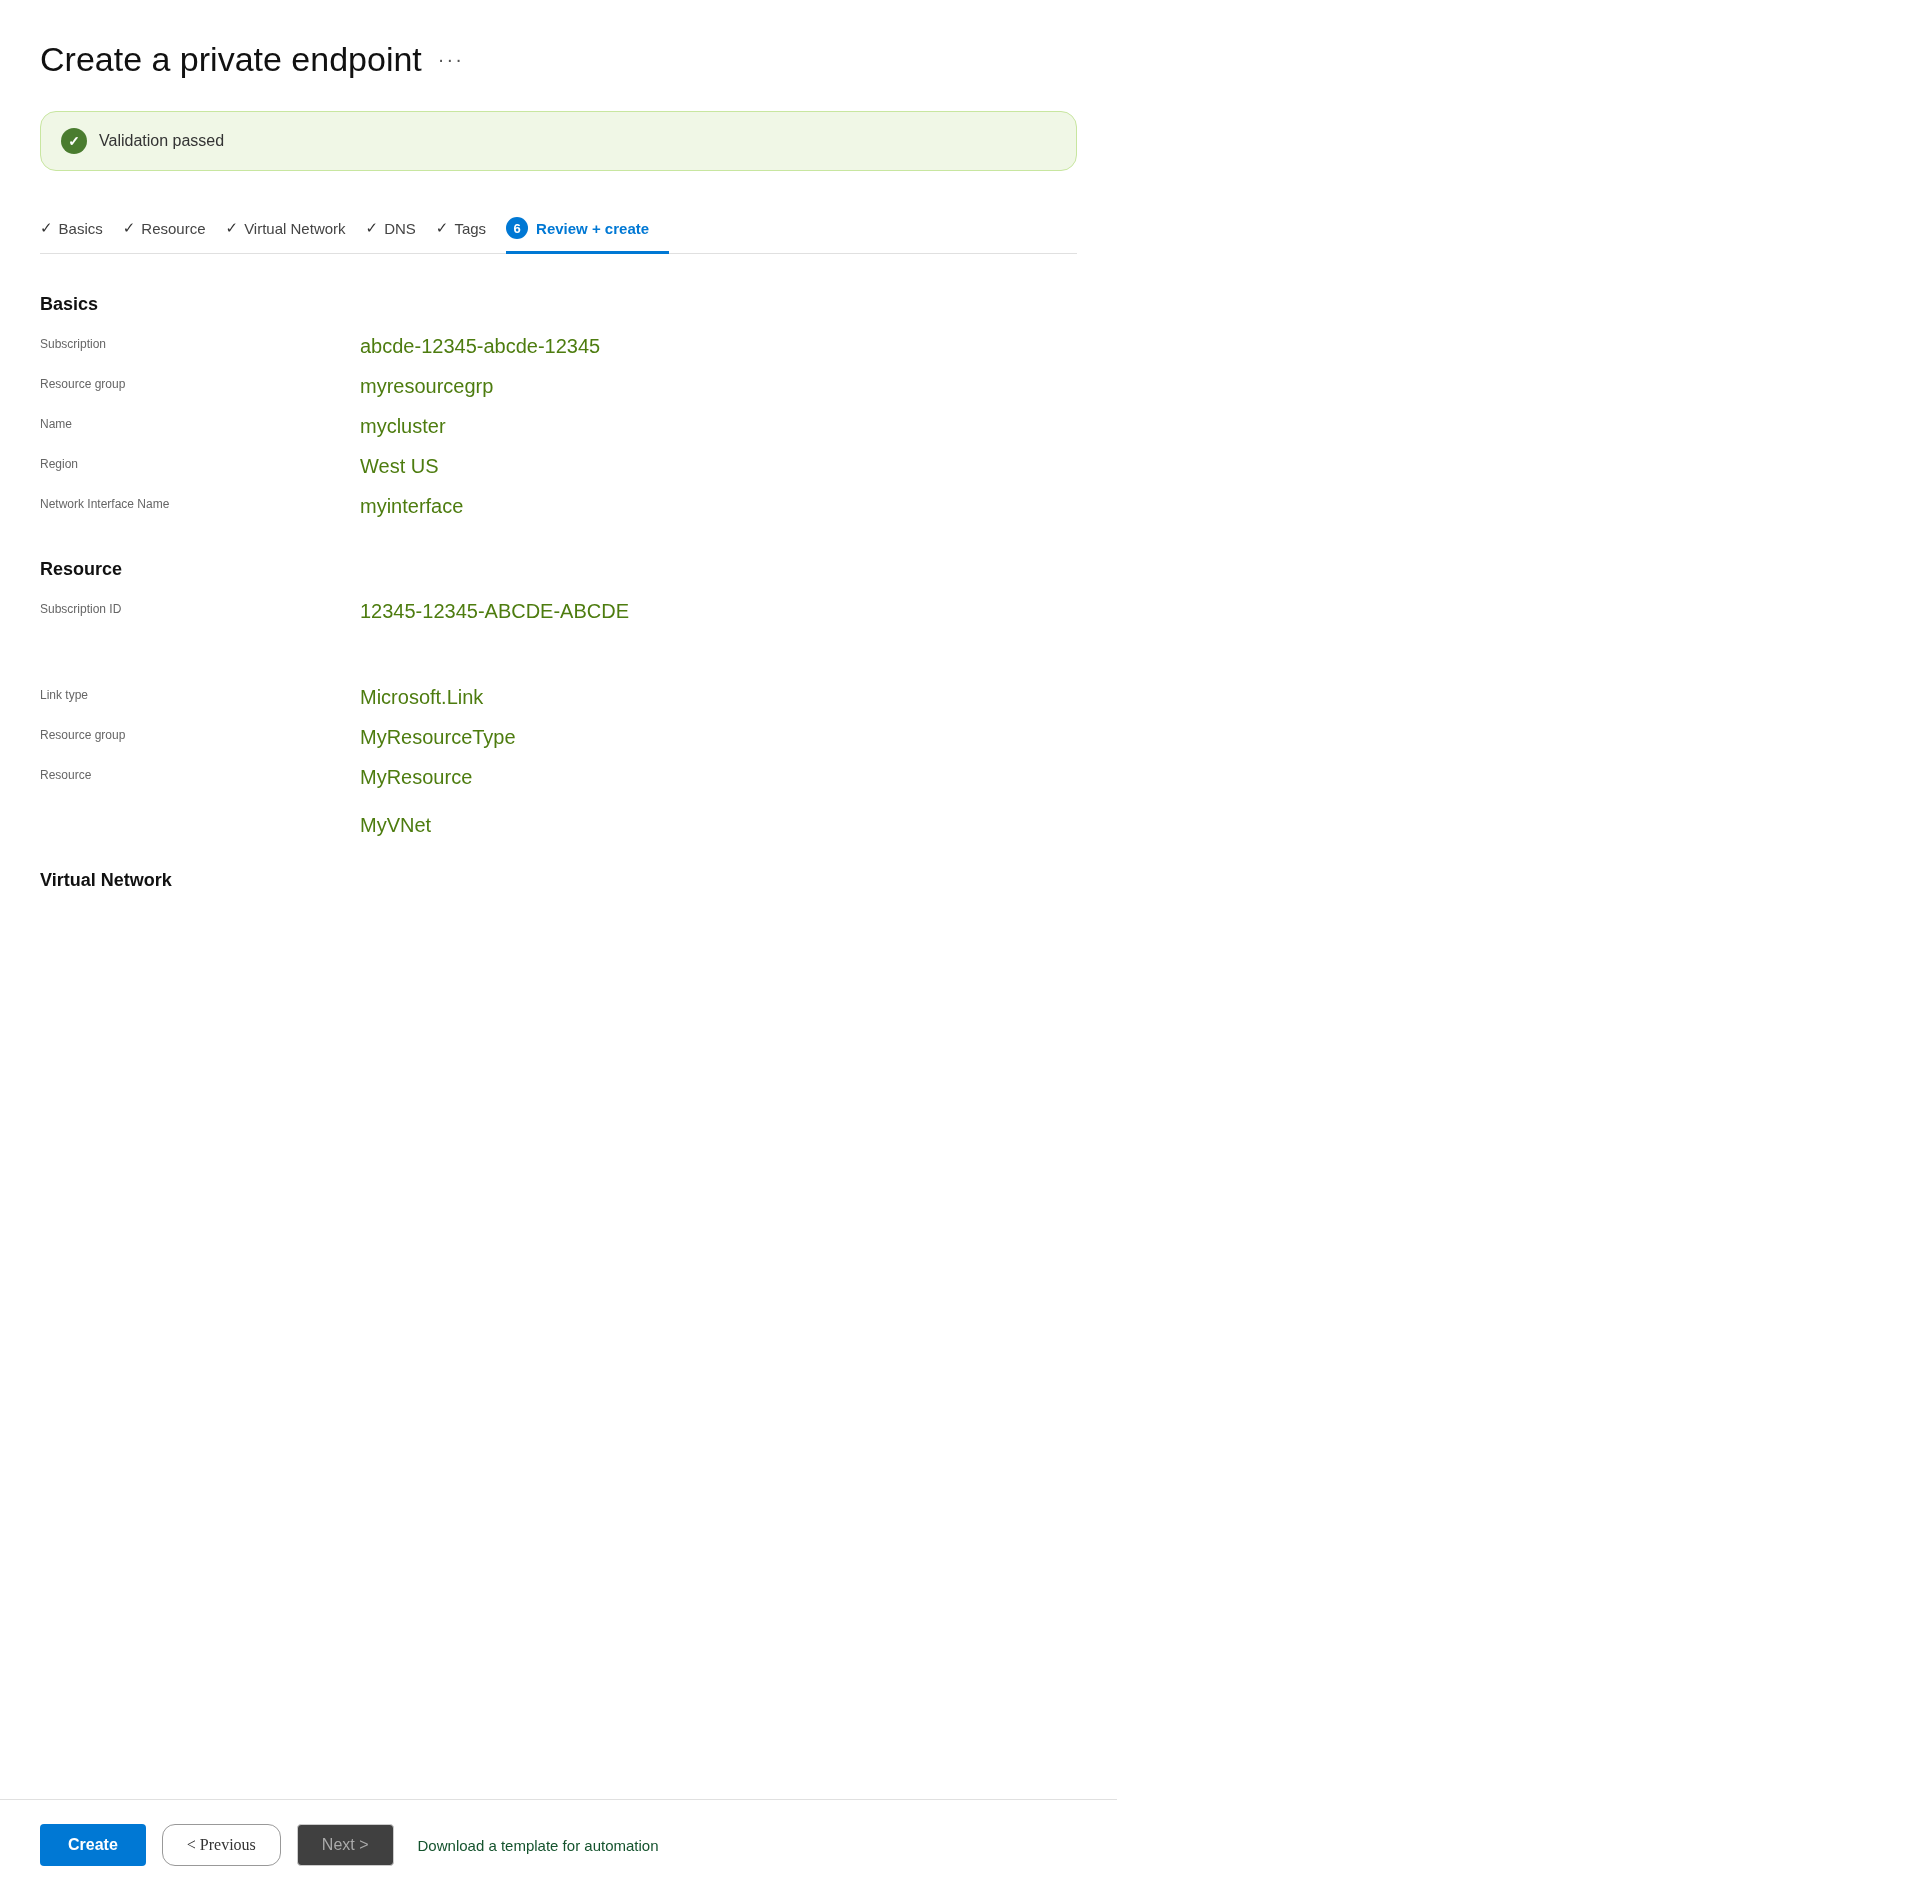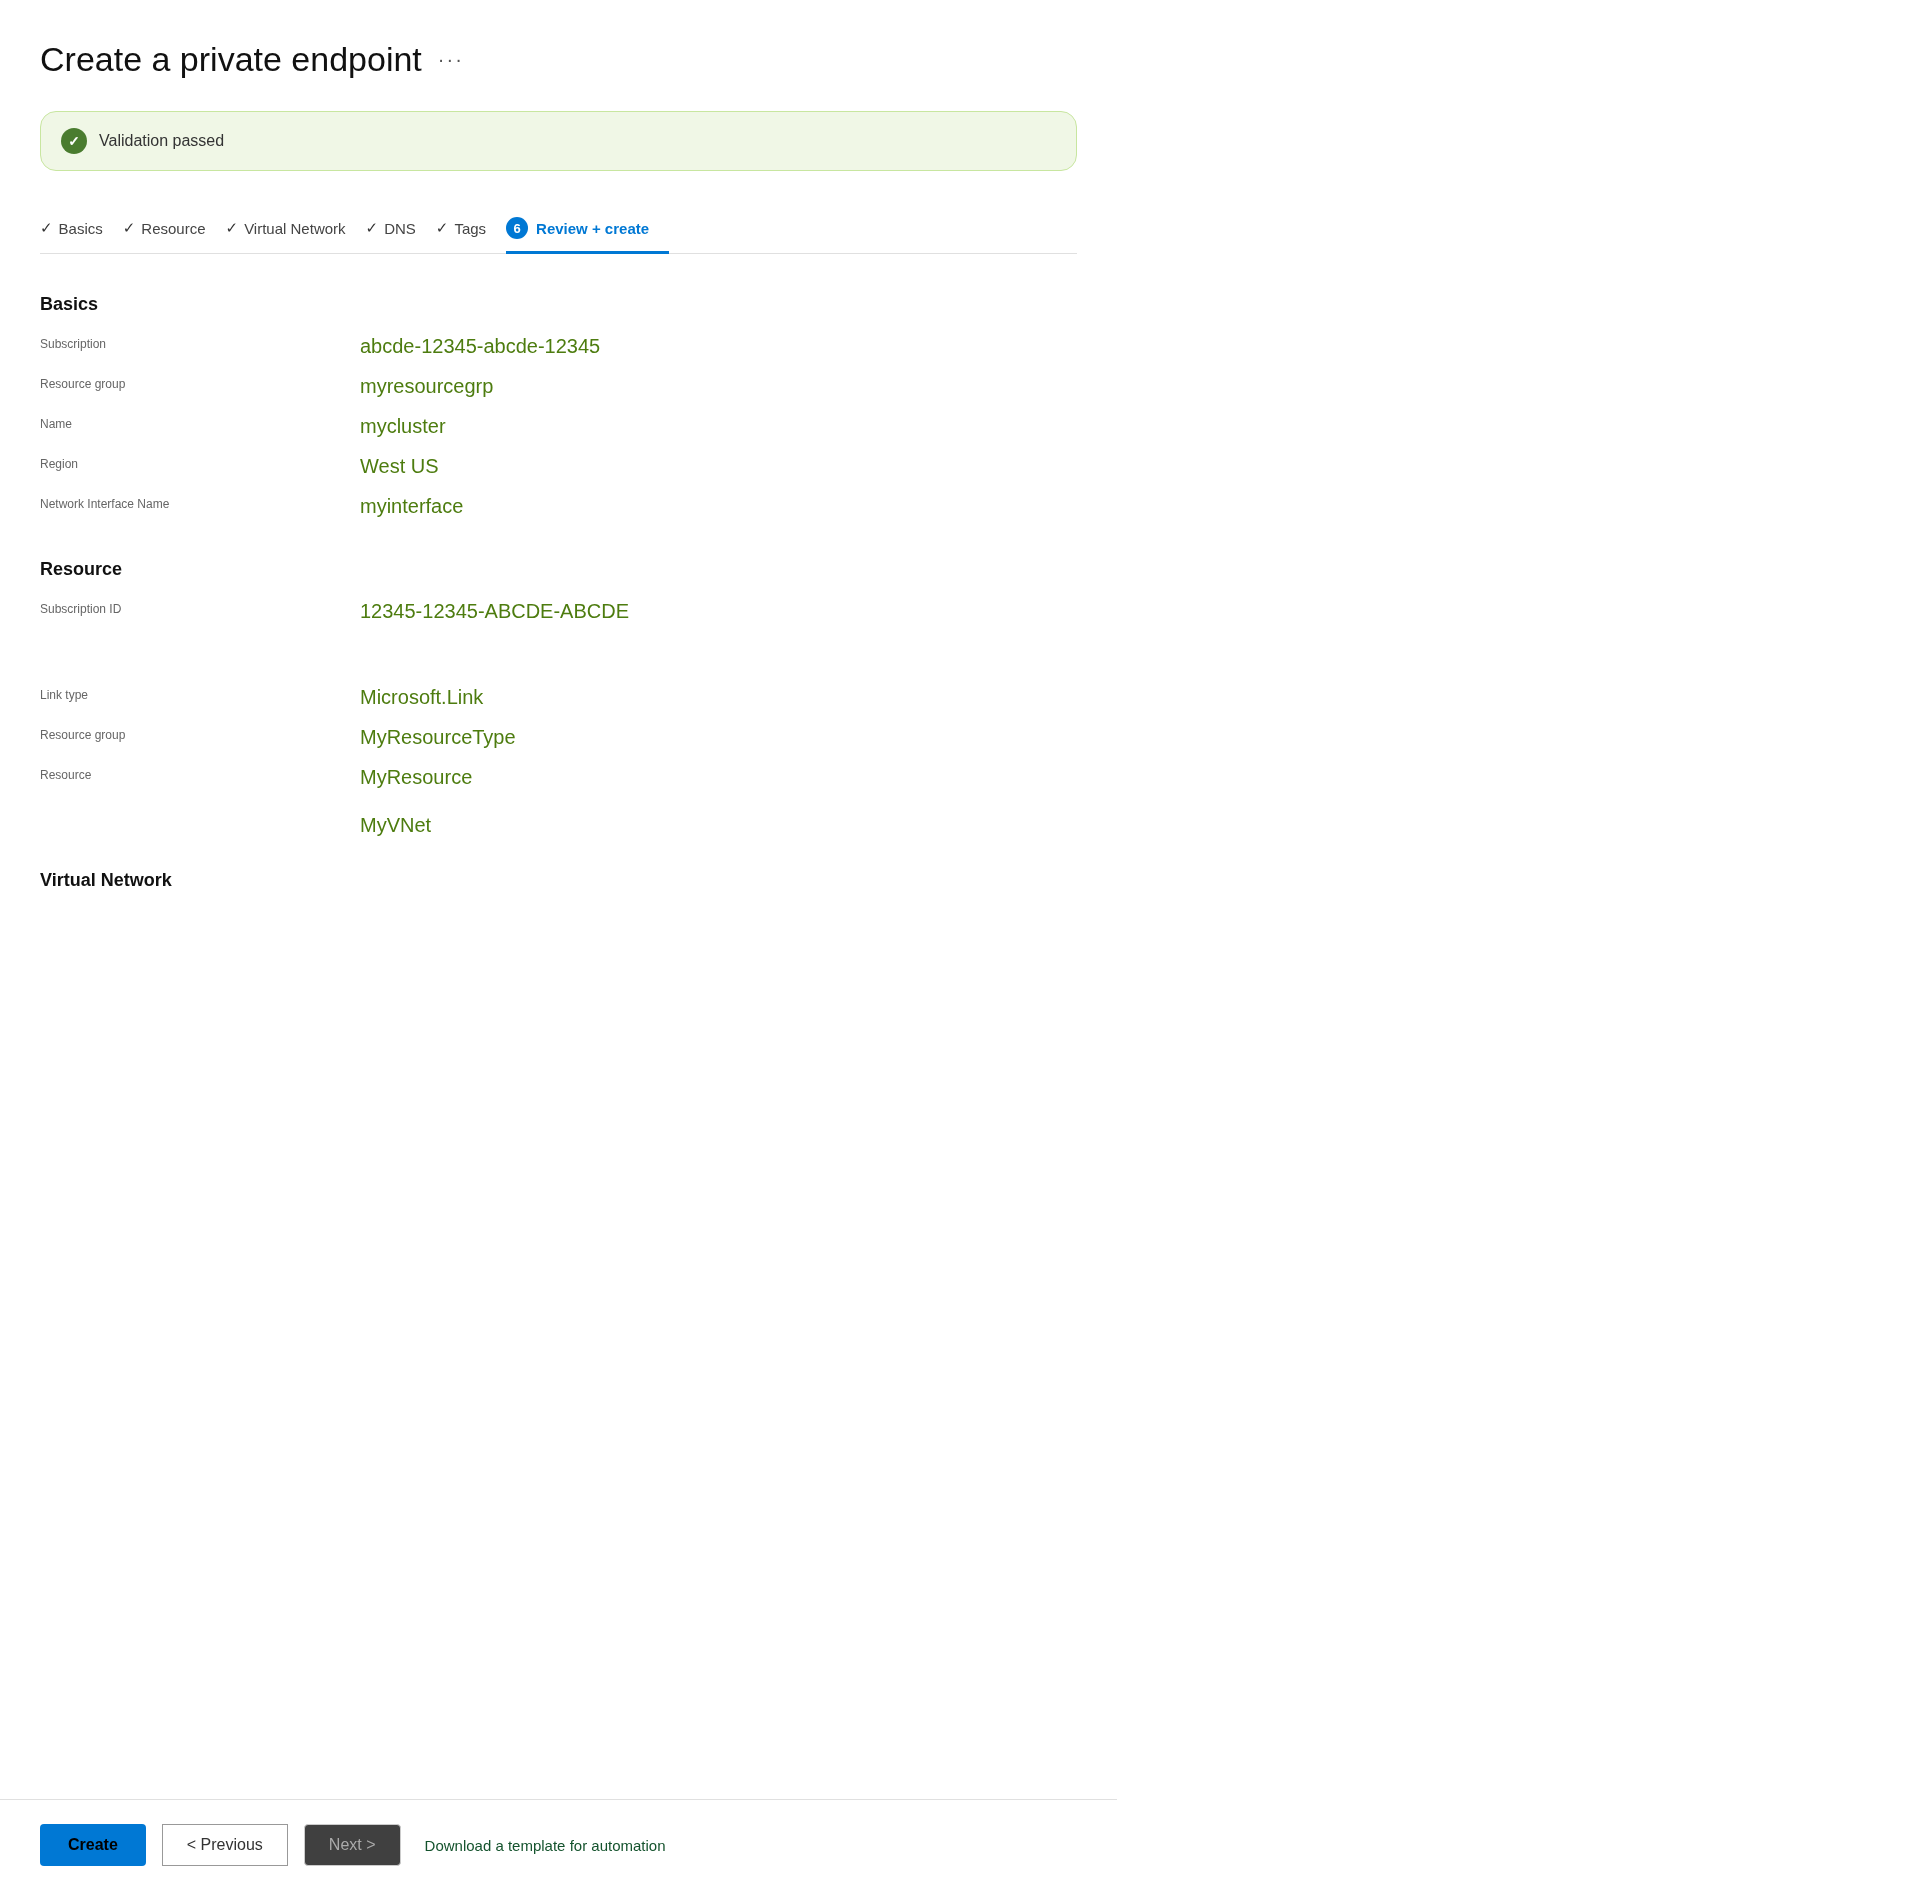--- a/index.html
+++ b/index.html
@@ -168,37 +168,38 @@
       background: white;
       border-top: 1px solid #e0e0e0;
       padding: 24px 40px;
       display: flex;
       align-items: center;
       gap: 16px;
     }
 
     .btn-create {
       background: #0078d4;
-      color: #000000;
+      color: #ffffff;
       border: none;
       padding: 12px 28px;
       font-size: 16px;
       font-weight: 600;
       border-radius: 4px;
       cursor: pointer;
     }
 
     .btn-previous {
       background: white;
       color: #333;
       border: 1.5px solid #999;
       padding: 11px 24px;
       font-size: 16px;
-      border-radius: 0;
-      cursor: pointer;
+      border-radius: 13px;
+      cursor: pointer;
+      font-family: Liberation Serif, serif;
     }
 
     .btn-next {
       background: #404040;
       color: #aaa;
       border: 1.5px solid #ccc;
       padding: 11px 24px;
       font-size: 16px;
       border-radius: 4px;
       cursor: default;

